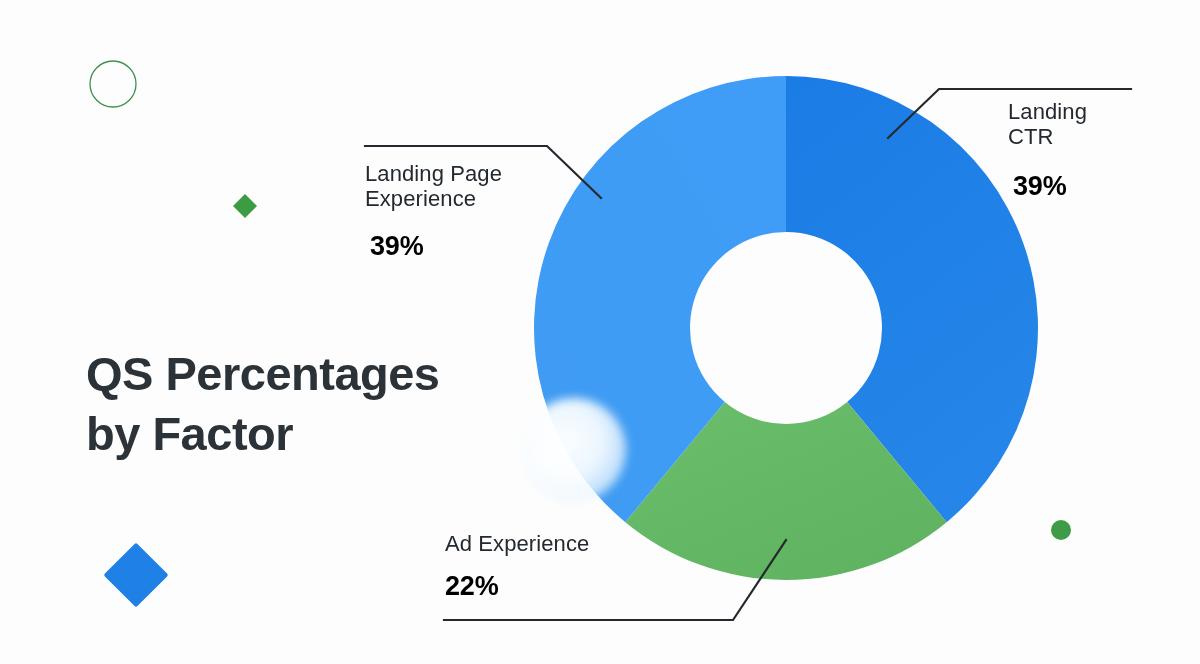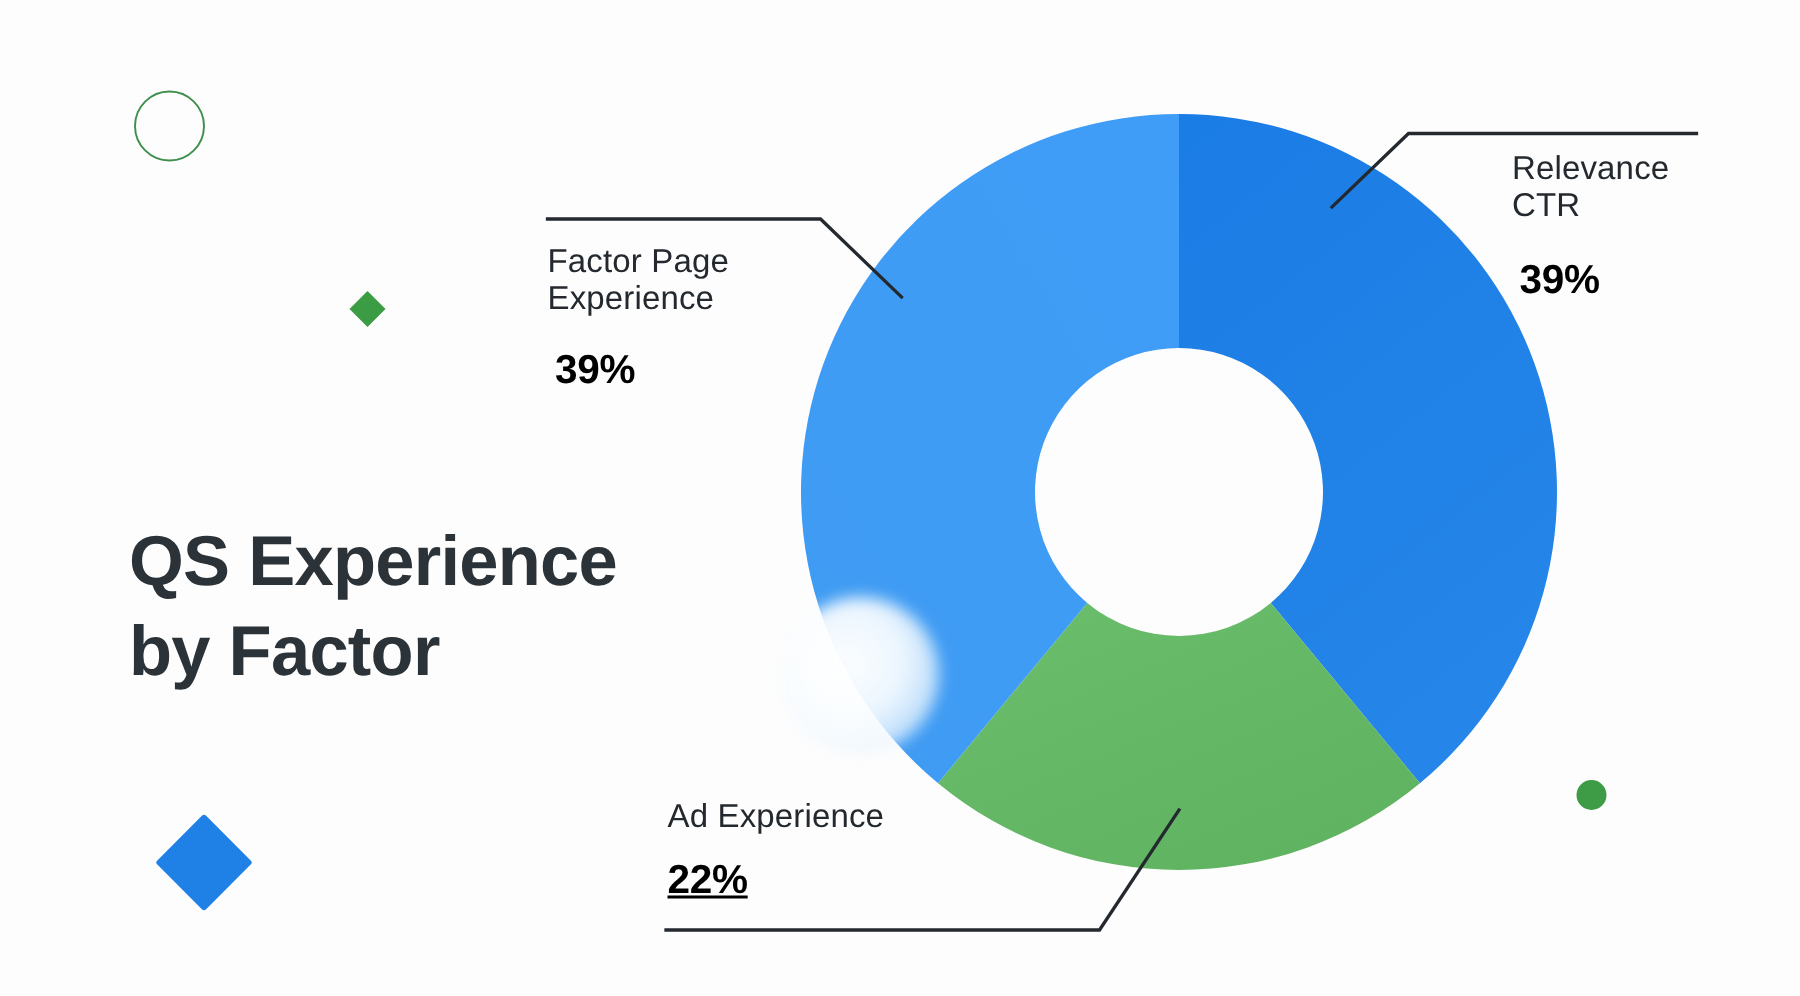--- a/index.html
+++ b/index.html
@@ -48,21 +48,21 @@
     letter-spacing: -0.2px;
   }
 
   #callout-lpe { left: 365px; top: 162px; width: 230px; }
   #callout-lpe .pct { margin-top: 20px; margin-left: 5px; }
 
   #callout-ctr { left: 1008px; top: 100px; width: 170px; }
   #callout-ctr .pct { margin-top: 22px; margin-left: 5px; }
 
   #callout-ad  { left: 445px; top: 532px; width: 260px; }
-  #callout-ad .pct { margin-top: 14px; text-decoration: underline; }
+  #callout-ad .pct { margin-top: 14px; }
 
   
   #chart-svg, #leader-svg, #deco-svg {
     position: absolute;
     left: 0; top: 0;
     width: 1200px; height: 664px;
   }
   #leader-svg { pointer-events: none; }
 
   
@@ -119,31 +119,31 @@
     <polyline points="444,620 733,620 786,540" fill="none" stroke="#23292e" stroke-width="2.2" stroke-linecap="square"></polyline>
   </svg>
 
   <svg id="deco-svg" viewBox="0 0 1200 664">
     <circle cx="113" cy="84" r="23" fill="none" stroke="#3f8f4e" stroke-width="1.3"></circle>
     <rect x="236.5" y="197.5" width="17" height="17" fill="#3b9c43" transform="rotate(45 245 206)"></rect>
     <rect x="113" y="552" width="46" height="46" fill="#1f80e5" rx="2" transform="rotate(45 136 575)"></rect>
     <circle cx="1061" cy="530" r="10" fill="#3f9c46"></circle>
   </svg>
 
-  <div id="title">QS Experience
+  <div id="title">QS Percentages
 by Factor</div>
 
   <div class="callout" id="callout-lpe">
-    <div class="cap">Factor Page
+    <div class="cap">Landing Page
 Experience</div>
     <div class="pct">39%</div>
   </div>
 
   <div class="callout" id="callout-ctr">
-    <div class="cap">Relevance
+    <div class="cap">Landing
 CTR</div>
     <div class="pct">39%</div>
   </div>
 
   <div class="callout" id="callout-ad">
     <div class="cap">Ad Experience</div>
     <div class="pct">22%</div>
   </div>
 
 </div>

